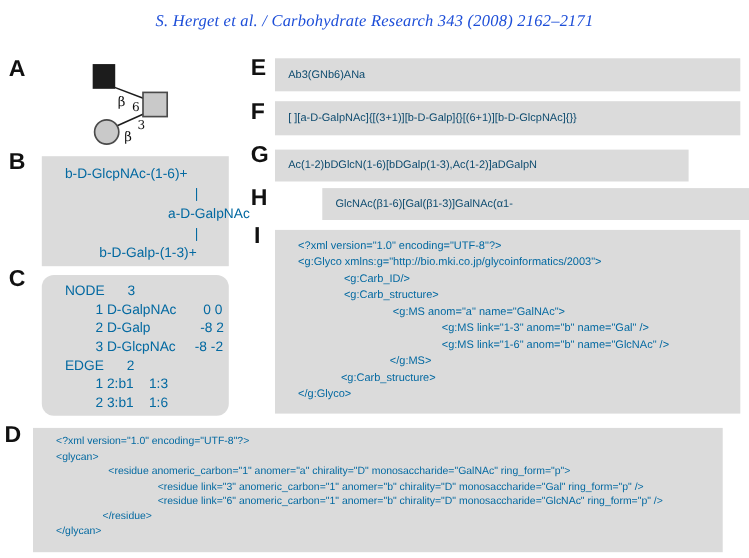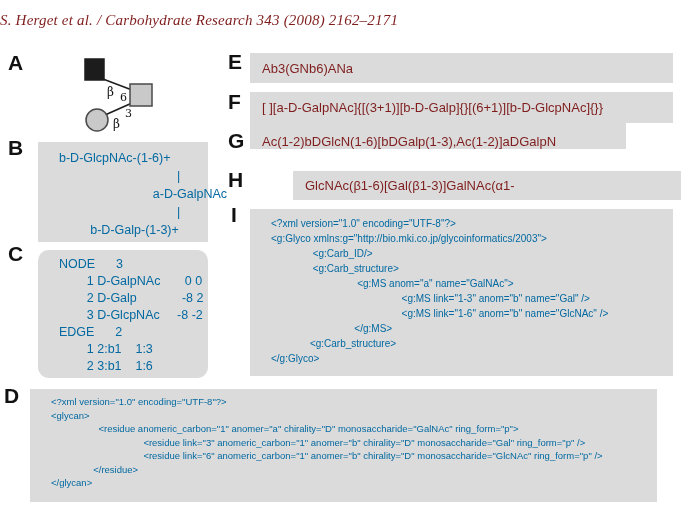--- a/index.html
+++ b/index.html
@@ -11,25 +11,25 @@
     background: #ffffff;
     font-family: "Liberation Sans", sans-serif;
     color: #1a1a1a;
     overflow: hidden;
   }
   .header {
     position: absolute;
     top: 12px;
     left: 0;
     width: 681px;
-    text-align: left;
+    text-align: center;
     font-family: "Liberation Serif", serif;
     font-style: italic;
     font-size: 15px;
-    color: #7f1d1d;
+    color: #1d4ed8;
     letter-spacing: 0.2px;
   }
   .panel-label {
     position: absolute;
     font-family: "Liberation Sans", sans-serif;
     font-weight: 700;
     font-size: 21px;
     line-height: 22px;
     color: #111111;
   }
@@ -60,22 +60,22 @@
   }
   .pre-i {
     padding: 7px 0 0 8px;
     font-size: 10px;
     line-height: 15px;
   }
   .oneline {
     display: flex;
     align-items: center;
     padding-left: 12px;
-    font-size: 13px;
-    color: #7f1d1d;
+    font-size: 10px;
+    color: #0c4a6e;
   }
   svg.diagram { position: absolute; overflow: visible; }
   svg.diagram line { stroke: #1c1c1c; stroke-width: 1.4; }
   svg.diagram .blk { fill: #1c1c1c; stroke: #1c1c1c; stroke-width: 1.5; }
   svg.diagram .gry { fill: #c9c9c9; stroke: #4a4a4a; stroke-width: 1.5; }
   svg.diagram text {
     font-family: "DejaVu Serif", serif;
     font-size: 12px;
     fill: #111111;
   }
@@ -136,21 +136,21 @@
   <div class="gbox oneline" style="left:250px; top:53px; width:423px; height:30px;">
     <span>Ab3(GNb6)ANa</span>
   </div>
 
   <div class="panel-label" style="left:228px; top:91px;">F</div>
   <div class="gbox oneline" style="left:250px; top:92px; width:423px; height:31px;">
     <span>[ ][a-D-GalpNAc]{[(3+1)][b-D-Galp]{}[(6+1)][b-D-GlcpNAc]{}}</span>
   </div>
 
   <div class="panel-label" style="left:228px; top:130px;">G</div>
-  <div class="gbox oneline" style="left:250px; top:120px; width:376px; height:29px;align-items:flex-end;">
+  <div class="gbox oneline" style="left:250px; top:136px; width:376px; height:29px;">
     <span>Ac(1-2)bDGlcN(1-6)[bDGalp(1-3),Ac(1-2)]aDGalpN</span>
   </div>
 
   <div class="panel-label" style="left:228px; top:169px;">H</div>
   <div class="gbox oneline" style="left:250px; top:171px; width:423px; height:29px;margin-left:43px;">
     <span>GlcNAc(β1-6)[Gal(β1-3)]GalNAc(α1-</span>
   </div>
 
   <div class="panel-label" style="left:231px; top:204px;">I</div>
   <div class="gbox" style="left:250px; top:209px; width:423px; height:167px;">

